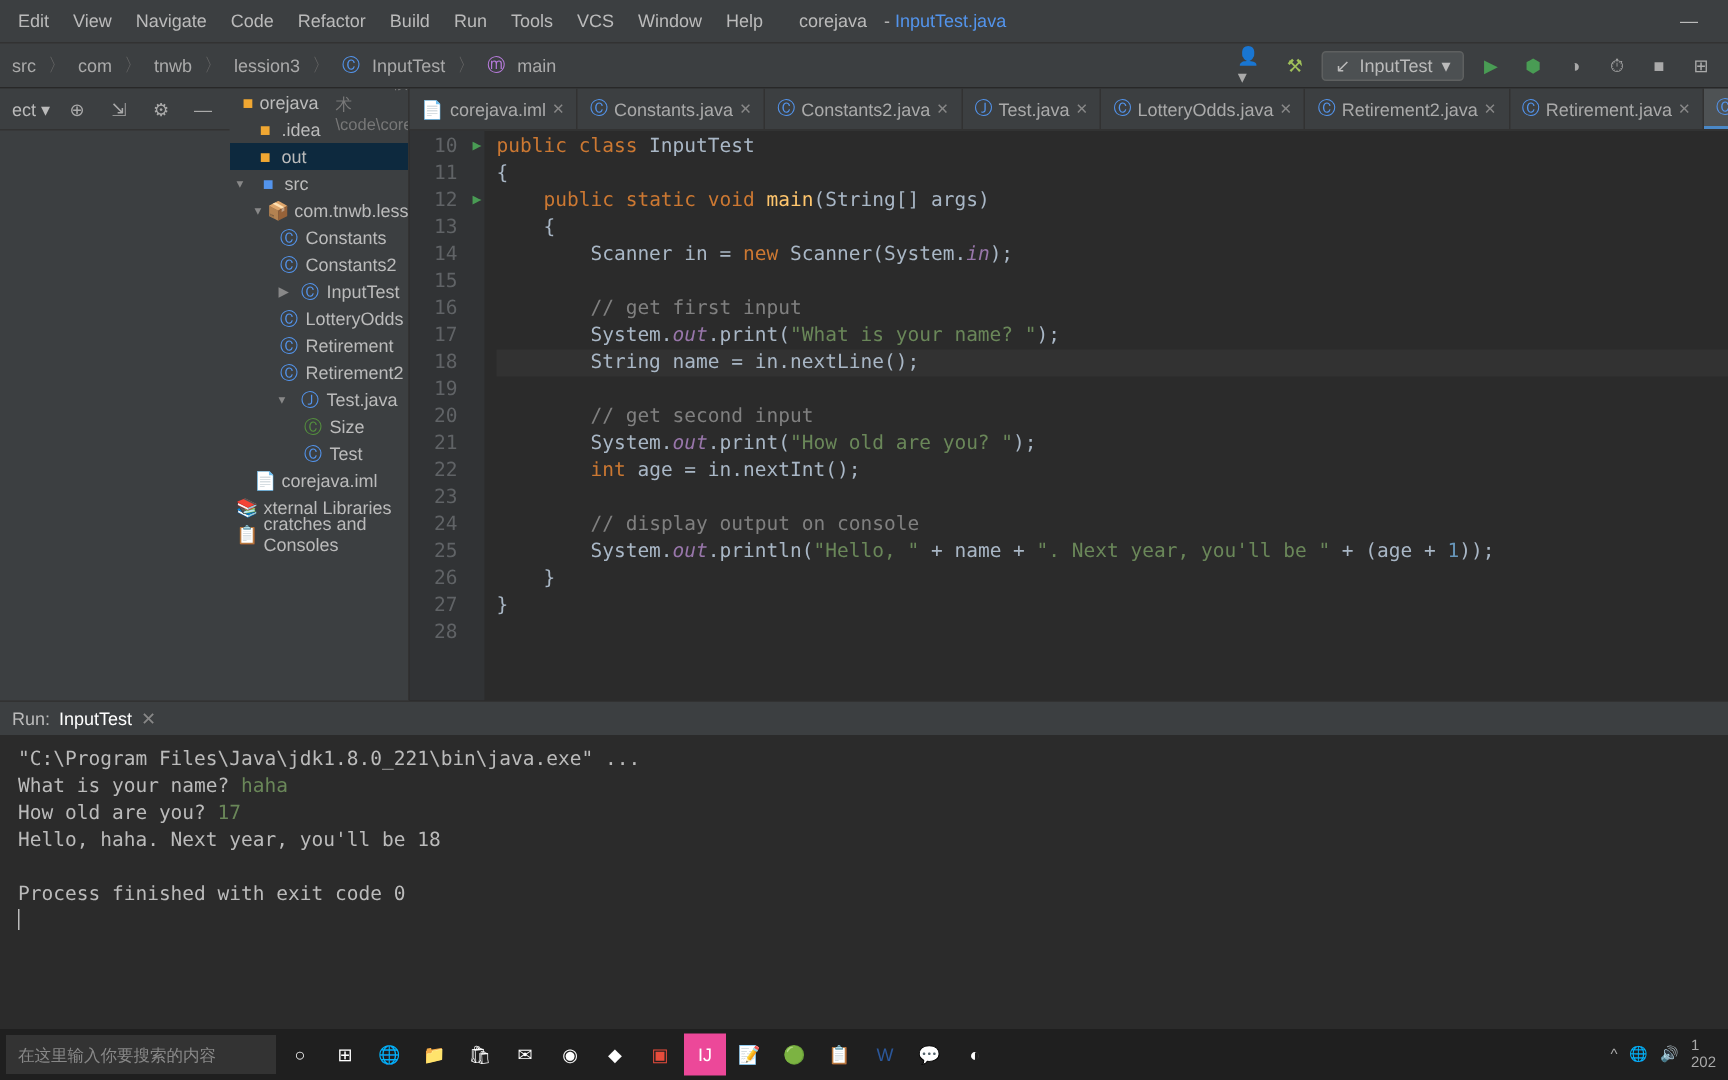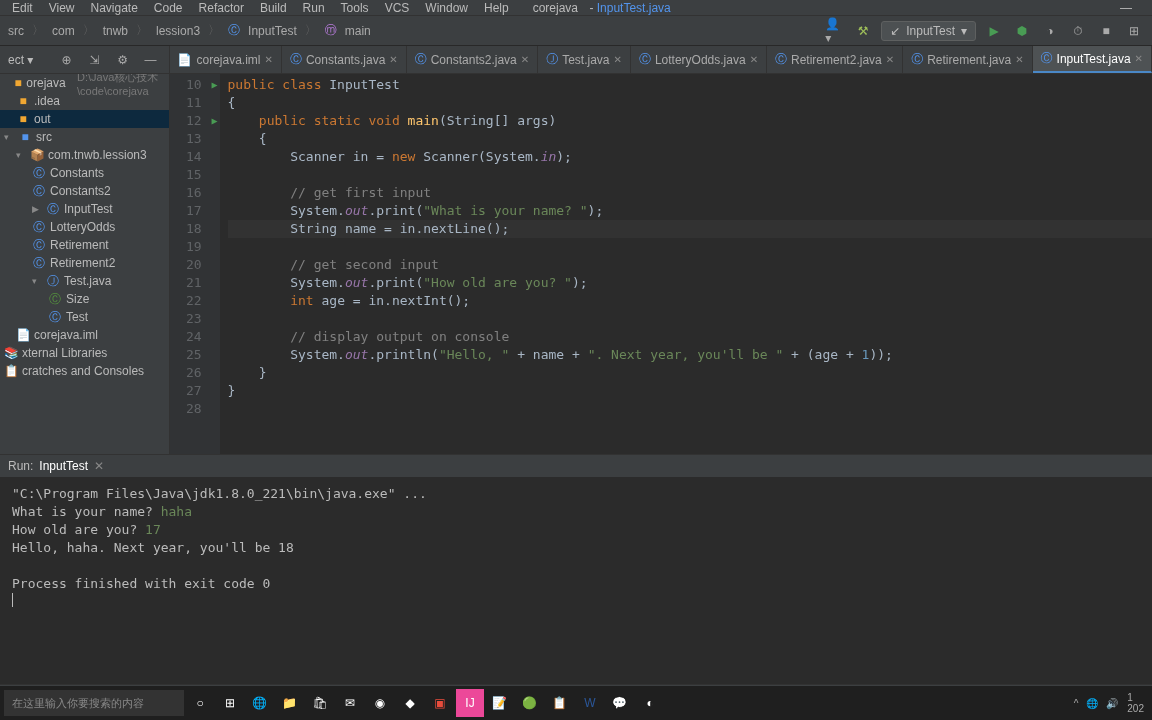--- a/index.html
+++ b/index.html
@@ -1,33 +1,33 @@
 <!DOCTYPE html>
 <html><head>
 <meta charset="utf-8">
 <style>
 * { margin: 0; padding: 0; box-sizing: border-box; }
 body { font-family: "Segoe UI", sans-serif; font-size: 12px; background: #2b2b2b; color: #bbb; width: 1152px; height: 720px; overflow: hidden; position: relative; }
-.menubar { height: 16px; background: #3c3f41; display: flex; align-items: center; padding: 0 4px; border-bottom: 1px solid #323232; }
+.menubar { height: 29px; background: #3c3f41; display: flex; align-items: center; padding: 0 4px; border-bottom: 1px solid #323232; }
 .menubar span { padding: 0 8px; color: #bbb; cursor: pointer; }
 .title { flex: 1; text-align: left; color: #888; }
 .title em { color: #5394ec; font-style: normal; }
 .win-controls { display: flex; gap: 16px; padding-right: 8px; color: #888; }
 .toolbar-row { height: 30px; background: #3c3f41; display: flex; align-items: center; border-bottom: 1px solid #282828; }
 .breadcrumb { display: flex; align-items: center; padding-left: 4px; flex: 1; }
 .breadcrumb span { color: #aaa; padding: 0 4px; }
 .breadcrumb .sep { color: #666; }
 .breadcrumb .icon-c { color: #5394ec; }
 .breadcrumb .icon-m { color: #b77bdb; }
 .right-tools { display: flex; align-items: center; gap: 8px; padding-right: 8px; }
 .btn-icon { width: 20px; height: 20px; display: flex; align-items: center; justify-content: center; color: #aaa; cursor: pointer; }
 .run-btn { color: #499c54; }
 .config-dd { background: #4c5052; border: 1px solid #5e6060; padding: 2px 8px; border-radius: 3px; display: flex; align-items: center; gap: 6px; }
 .main-area { display: flex; height: 408px; }
-.project-panel { width: 273px; background: #3c3f41; border-right: 1px solid #323232; display: flex; flex-direction: column; }
+.project-panel { width: 273px; background: #3c3f41; border-right: 1px solid #323232; display: flex; flex-direction: row; }
 .proj-header { height: 28px; display: flex; align-items: center; padding: 0 8px; gap: 8px; border-bottom: 1px solid #323232; }
 .proj-header .dd { flex: 1; }
 .proj-tree { flex: 1; overflow: auto; font-size: 12px; }
 .tree-item { display: flex; align-items: center; height: 18px; padding-left: 4px; gap: 4px; cursor: pointer; }
 .tree-item.selected { background: #0d293e; }
 .tree-item .arrow { width: 10px; color: #888; font-size: 9px; }
 .tree-item .ficon { width: 14px; text-align: center; }
 .tree-item .fname { color: #bbb; }
 .tree-item .path { color: #787878; font-size: 11px; }
 .ind-1 { padding-left: 16px; }

